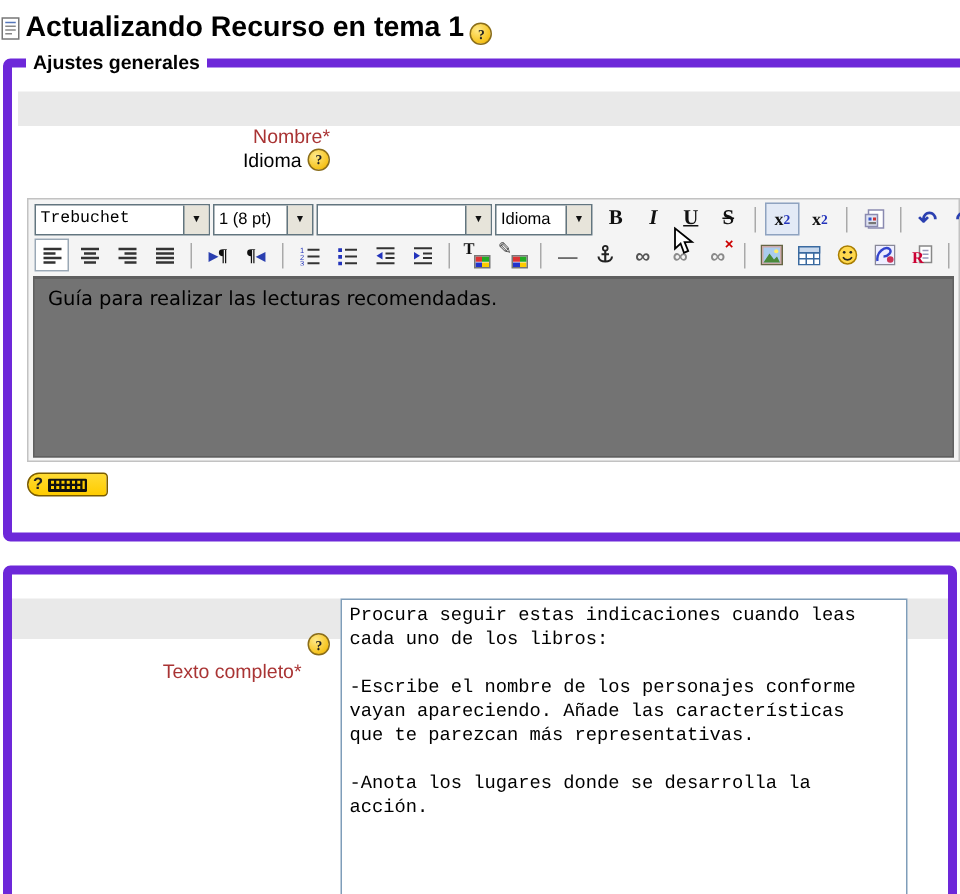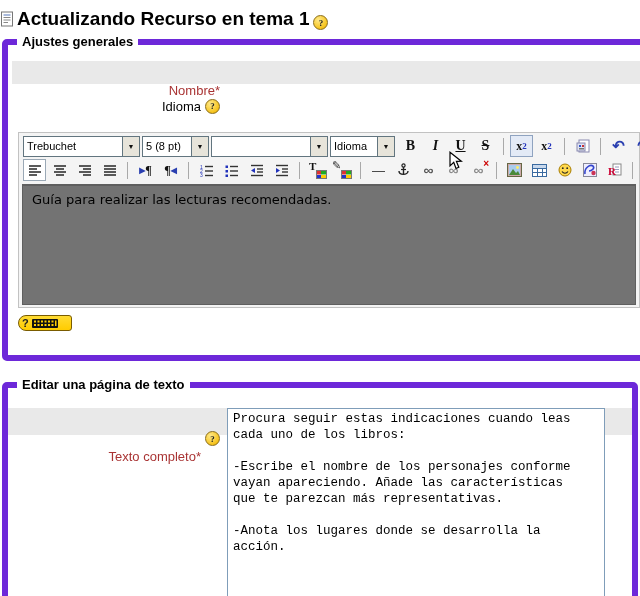--- a/index.html
+++ b/index.html
@@ -55,21 +55,21 @@
   .sep{width:1px;height:17px;background:#a9a9a9;margin:0 4px;flex-shrink:0;}
   .xselect{
     display:inline-flex;align-items:center;height:19px;
     border:1px solid #62757f;background:#fff;cursor:pointer;flex-shrink:0;
   }
   .xselect .sv{font-size:11px;padding:0 3px;overflow:hidden;white-space:nowrap;}
   .xselect .sab{
     width:16px;height:19px;display:flex;align-items:center;justify-content:center;
     background:#e7e4da;border-left:1px solid #62757f;font-size:7px;color:#111;
   }
-  .w-font .sv{width:92px;} .w-size .sv{width:42px;}
+  .w-font .sv{width:92px;font-family:Liberation Mono, monospace;} .w-size .sv{width:42px;}
   .w-fmt .sv{width:92px;}  .w-lang .sv{width:40px;}
   .tbtn{
     min-width:21px;height:20px;display:inline-flex;align-items:center;
     justify-content:center;cursor:pointer;border:1px solid transparent;
     font-size:14px;color:#111;flex-shrink:0;position:relative;
   }
   .serifb{font-family:"Liberation Serif",serif;font-weight:bold;}
   .serifi{font-family:"Liberation Serif",serif;font-style:italic;font-weight:bold;}
   .serifu{font-family:"Liberation Serif",serif;font-weight:bold;text-decoration:underline;}
   .serifs{font-family:"Liberation Serif",serif;font-weight:bold;text-decoration:line-through;}
@@ -166,21 +166,21 @@
 
   
   <div class="editor">
 
     <div class="tb-row">
       <span class="xselect w-font">
         <span class="sv">Trebuchet</span>
         <span class="sab">▼</span>
       </span>
       <span class="xselect w-size">
-        <span class="sv">5 (8 pt)</span>
+        <span class="sv">1 (8 pt)</span>
         <span class="sab">▼</span>
       </span>
       <span class="xselect w-fmt">
         <span class="sv"></span>
         <span class="sab">▼</span>
       </span>
       <span class="xselect w-lang">
         <span class="sv">Idioma</span>
         <span class="sab">▼</span>
       </span>
@@ -407,21 +407,20 @@
           <rect x="12.5" y="5" width="2" height="2"></rect>
         <rect x="16" y="5" width="2" height="2"></rect>
           <rect x="19.5" y="5" width="2" height="2"></rect>
         <rect x="23" y="1.5" width="1.5" height="5.5"></rect>
       </g>
     </svg>
   </div>
 </fieldset>
 
 <fieldset class="texto-fs">
-  <legend>Editar una página de texto</legend>
 
   <div class="form-row texto-row">
     <div class="band"></div>
     <div class="label-col">
       <span class="req">Texto completo*</span>
       <span class="helpdot">?</span>
     </div>
     <textarea class="texto-area" spellcheck="false" style="">Procura seguir estas indicaciones cuando leas
 cada uno de los libros:
 

